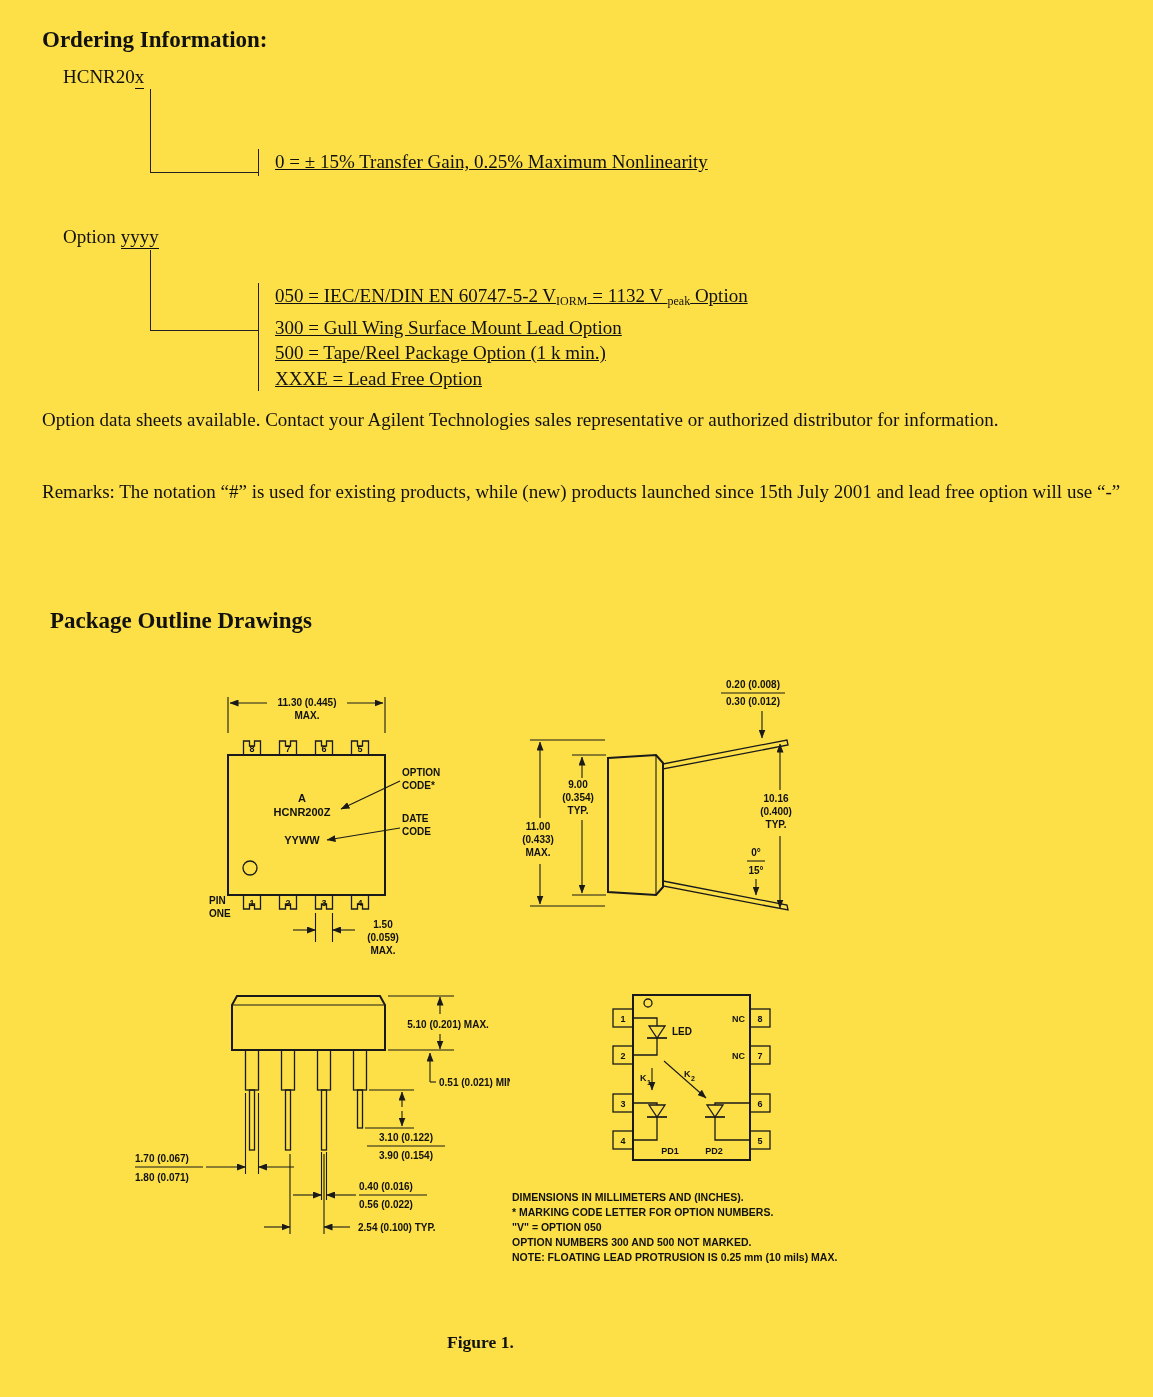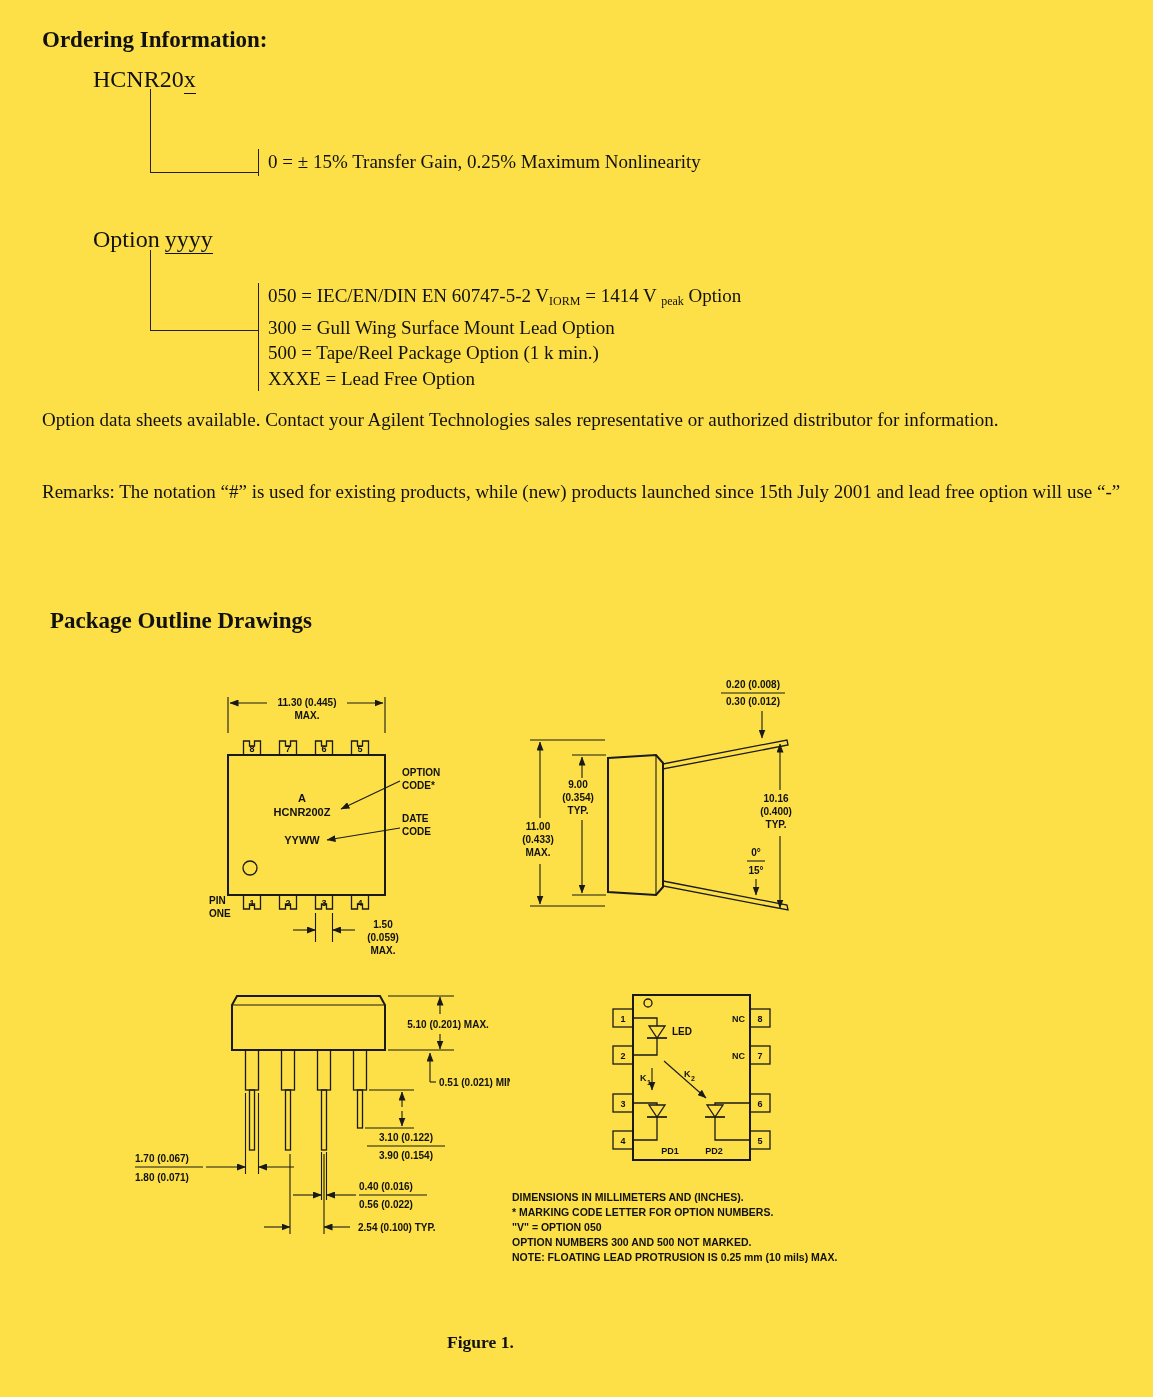--- a/index.html
+++ b/index.html
@@ -2,25 +2,25 @@
 <html><head>
 <meta charset="utf-8">
 <style>
   * { margin:0; padding:0; box-sizing:border-box; }
   html,body { background:#ffffff; }
   .page { position:relative; width:1153px; height:1397px; background:#fde047; color:#111;
           font-family:"Liberation Serif","DejaVu Serif",serif; overflow:hidden; }
   .abs { position:absolute; }
   .h1 { font-size:23px; font-weight:bold; }
   .body-text { font-size:19px; line-height:27px; }
-  .part-text { font-size:24px;margin-left:30px; }
+  .part-text { font-size:19px; }
   .u { border-bottom:1.6px solid #111; padding-bottom:1px; }
   .ml { margin-left:5px;text-align:right; }
   .bracket { border-left:1.6px solid #222; border-bottom:1.6px solid #222; }
-  .optlist { border-left:1.6px solid #222; padding-left:9px; font-size:19px; }
+  .optlist { border-left:1.6px solid #222; padding-left:16px; font-size:19px;text-decoration:underline; }
   .optlist .opt-line { line-height:25.5px; white-space:nowrap; }
   .gainlist .opt-line { line-height:26.5px; }
   .sub { font-size:12px; vertical-align:-3px; }
   .notes { font-family:"Liberation Sans","DejaVu Sans",sans-serif; font-weight:bold;
            font-size:10.5px; line-height:15px; color:#111; }
   .notes .sp { }
   .notes .sp2 { }
   .figcap { font-size:17.5px; font-weight:bold; }
   svg .ln { stroke:#1a1a1a; fill:none; stroke-width:1.3; }
   svg .thick { stroke-width:2; }
@@ -44,21 +44,21 @@
 
   <div class="abs optlist gainlist" style="left:258px; top:149px;">
     <div class="opt-line">0 = ± 15% Transfer Gain, 0.25% Maximum Nonlinearity</div>
   </div>
 
   <div class="abs part-text" style="left:63px; top:226px;"><span>Option</span><span class="u ml">yyyy</span></div>
 
   <div class="abs bracket" style="left:150px; top:250px; width:108px; height:81px;"></div>
 
   <div class="abs optlist" style="left:258px; top:283px;">
-    <div class="opt-line"><span>050 = IEC/EN/DIN EN 60747-5-2 V</span><span class="sub">IORM</span><span> = 1414 V </span><span class="sub">peak</span><span> Option</span></div>
+    <div class="opt-line"><span>050 = IEC/EN/DIN EN 60747-5-2 V</span><span class="sub">IORM</span><span> = 1132 V </span><span class="sub">peak</span><span> Option</span></div>
     <div class="opt-line">300 = Gull Wing Surface Mount Lead Option</div>
     <div class="opt-line">500 = Tape/Reel Package Option (1 k min.)</div>
     <div class="opt-line">XXXE = Lead Free Option</div>
   </div>
 
   <div class="abs body-text" style="left:42px; top:406px; width:1086px;">Option data sheets available. Contact your Agilent Technologies sales representative or authorized distributor for information.</div>
 
   <div class="abs body-text" style="left:42px; top:478px; width:1086px;">Remarks: The notation “#” is used for existing products, while (new) products launched since 15th July 2001 and lead free option will use “-”</div>
 
   <div class="abs h1" style="left:50px; top:608px;">Package Outline Drawings</div>

